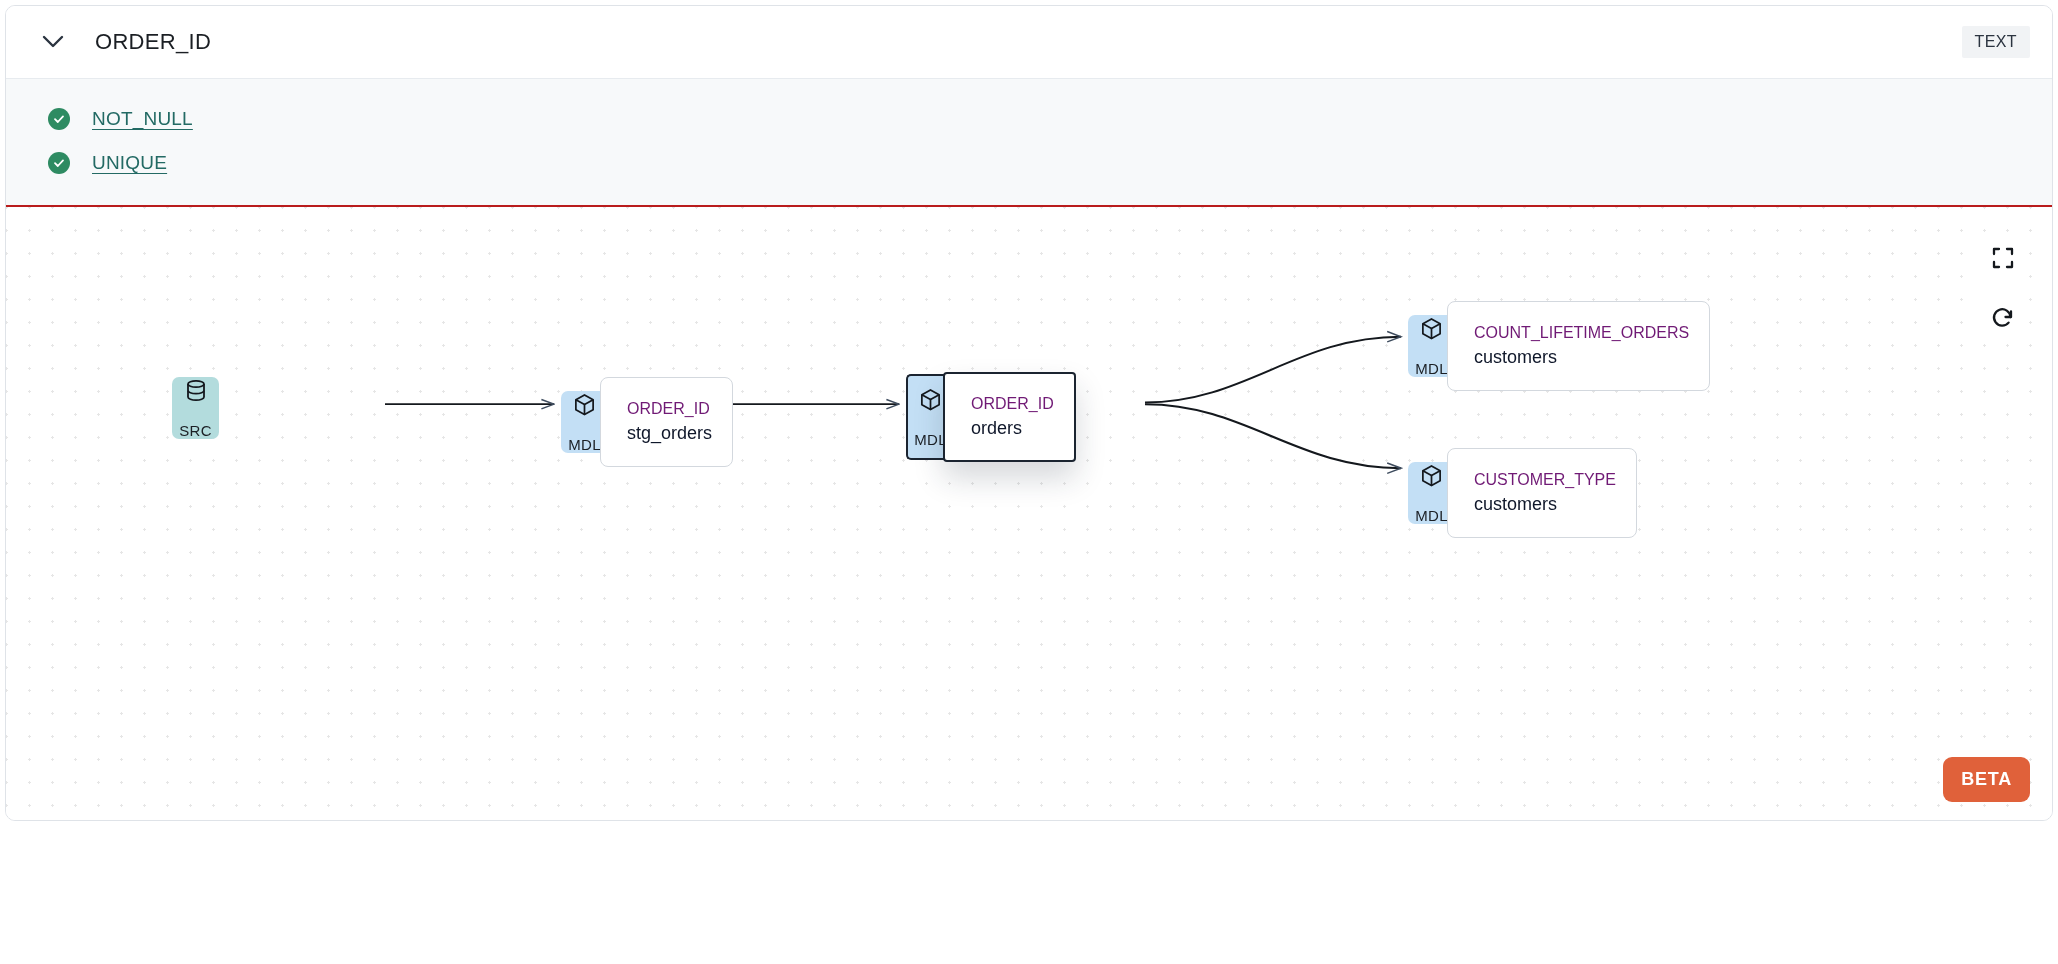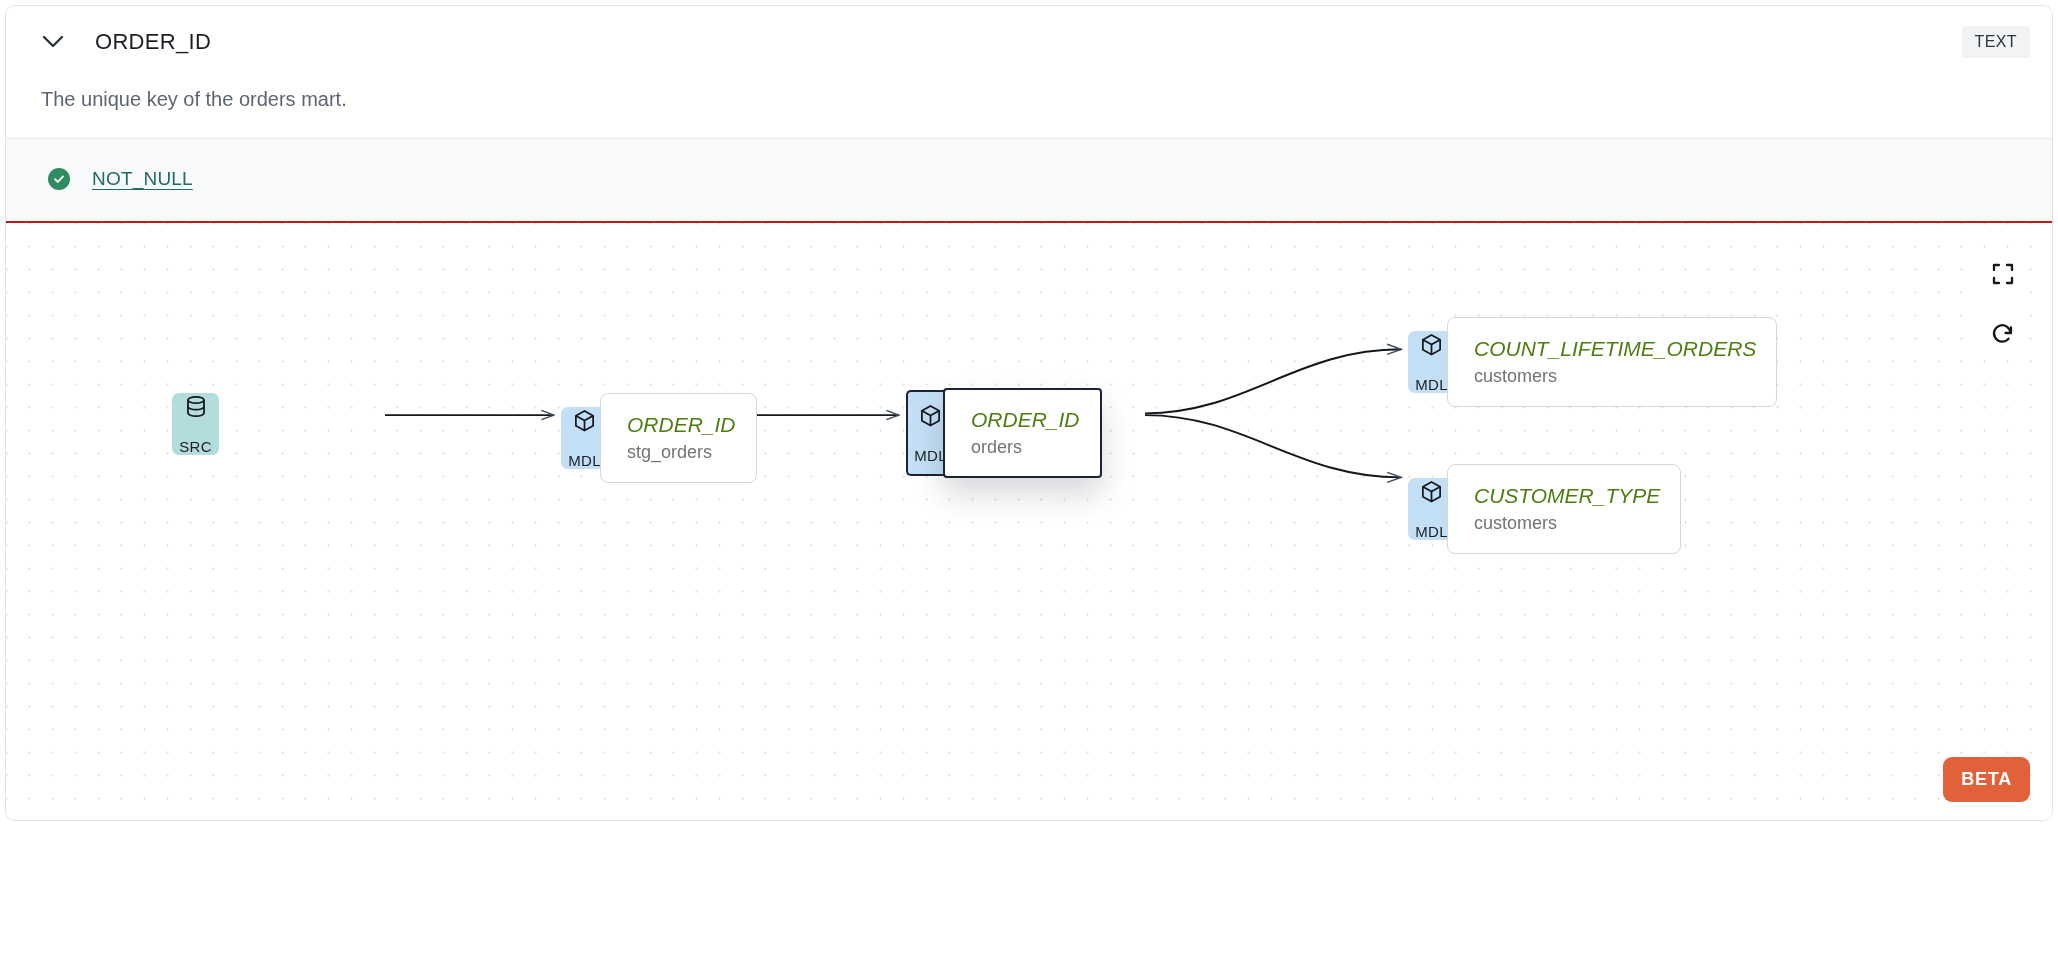--- a/index.html
+++ b/index.html
@@ -176,29 +176,28 @@
     padding: 12px 20px 12px 26px;
     display: flex;
     flex-direction: column;
     justify-content: center;
     min-height: 90px;
     z-index: 2;
     position: relative;
   }
 
   .node-name {
-    font-size: 21px;
-    color: #4d7c0f;
+    font-size: 16px;
+    color: #701a75;
     line-height: 1.25;
     white-space: nowrap;
-    font-style: italic;
   }
   .node-sub {
     font-size: 18px;
-    color: #737373;
+    color: #0f172a;
     line-height: 1.3;
     margin-top: 3px;
     white-space: nowrap;
   }
 
   
   .node.selected .node-badge {
     border: 2px solid #1b2430;
     border-right: none;
     border-radius: 5px 0 0 5px;
@@ -254,33 +253,40 @@
   <div class="header">
     <div class="chevron-btn">
       <svg width="22" height="14" viewBox="0 0 22 14" fill="none">
         <path d="M2 2 L11 11 L20 2" stroke="#2b3440" stroke-width="2.4" stroke-linecap="round" stroke-linejoin="round"></path>
       </svg>
     </div>
     <div class="col-title">ORDER_ID</div>
     <div class="type-badge">TEXT</div>
   </div>
 
-  <div class="description">The unique key of the orders mart.</div>
 
   <div class="tests">
 
     <div class="test-row">
       <span class="check-icon">
         <svg width="14" height="14" viewBox="0 0 14 14" fill="none">
           <path d="M3 7.2 L5.8 10 L11 4.4" stroke="#ffffff" stroke-width="1.8" stroke-linecap="round" stroke-linejoin="round"></path>
         </svg>
       </span>
       <a class="test-link">NOT_NULL</a>
     </div>
 
+    <div class="test-row">
+      <span class="check-icon">
+        <svg width="14" height="14" viewBox="0 0 14 14" fill="none">
+          <path d="M3 7.2 L5.8 10 L11 4.4" stroke="#ffffff" stroke-width="1.8" stroke-linecap="round" stroke-linejoin="round"></path>
+        </svg>
+      </span>
+      <a class="test-link">UNIQUE</a>
+    </div>
 
   </div>
 
   <div class="canvas">
 
     <svg class="edges" viewBox="0 0 2046 690" preserveAspectRatio="none">
       <defs>
         <marker id="arrow" viewBox="0 0 10 10" refX="9" refY="5" markerWidth="7" markerHeight="7" orient="auto-start-reverse">
           <path d="M 0 1.2 L 9 5 L 0 8.8" fill="none" stroke="#3e4c5e" stroke-width="1.1"></path>
         </marker>

